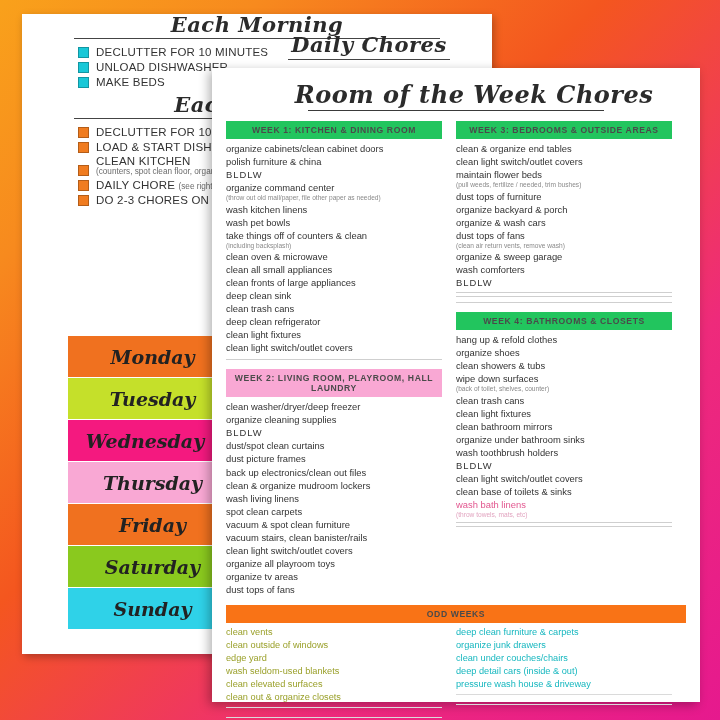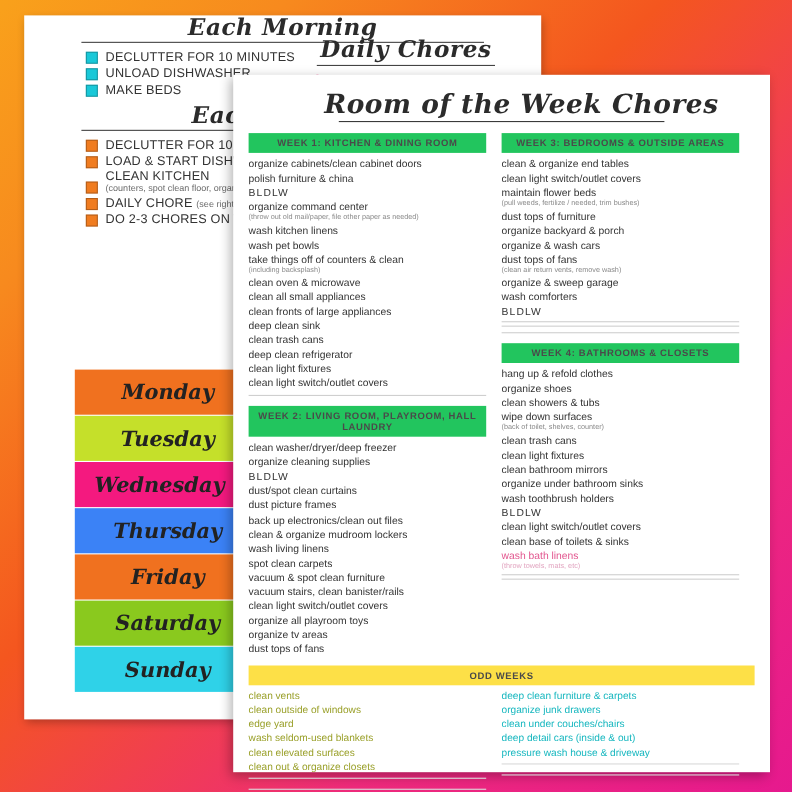--- a/index.html
+++ b/index.html
@@ -71,34 +71,34 @@
   #front-title-rule{margin:1px 96px 10px 96px;border-top:1px solid #3a3a3a;}
 
   .cols{display:flex;padding:0 14px;gap:14px;}
   .col{width:216px;}
 
   .sect-hdr{
     text-align:center;font-size:8.6px;font-weight:bold;letter-spacing:.6px;
     color:#4a4a4a;padding:4px 2px;margin-bottom:4px;text-transform:uppercase;
   }
   .pink{background:#22c55e;}
-  .lilac{background:#22c55e;}
+  .lilac{background:#f9a8d4;}
 
   .task-list{list-style:none;margin:0;padding:0;}
   .task-list li{
     font-size:9.4px;color:#333;line-height:1.28;margin-bottom:1px;
   }
   .task-list li .note{display:block;font-size:6.6px;color:#8a8a8a;}
   .task-list li.bldw{letter-spacing:1px;}
   .dots{border-top:1px solid #cfcfcf;margin:5px 0 9px 0;}
   .dots2{border-top:1px solid #cfcfcf;margin:3px 0;}
 
   
   #odd-weeks{padding:0 14px;margin-top:8px;}
-  #odd-hdr{background:#fde047;}
+  #odd-hdr{background:#f97316;}
   .odd-cols{display:flex;gap:14px;margin-top:4px;}
   .odd-col{width:216px;}
   .odd-list{list-style:none;margin:0;padding:0;}
   .odd-list li{font-size:9.2px;line-height:1.3;margin-bottom:1px;}
   .olive li{color:#9aa02a;}
   .teal-txt li{color:#16b7bf;}
   .odd-rules{margin-top:3px;}
   .odd-rules div{border-top:1px solid #dadada;height:9px;}
 </style>
 </head>
@@ -169,21 +169,21 @@
         <div class="tab"></div>
       </div>
     <div class="day-row" style="background:#c5e02a;">
         <div class="label">Tuesday</div>
         <div class="tab"></div>
       </div>
     <div class="day-row" style="background:#f4197f;gap:15px;">
         <div class="label">Wednesday</div>
         <div class="tab"></div>
       </div>
-    <div class="day-row" style="background:#3b82f6;align-items:flex-end;">
+    <div class="day-row" style="background:#f9a8d4;align-items:flex-end;">
         <div class="label">Thursday</div>
         <div class="tab"></div>
       </div>
     <div class="day-row" style="background:#f0711f;">
         <div class="label">Friday</div>
         <div class="tab"></div>
       </div>
     <div class="day-row" style="background:#8ac91e;">
         <div class="label">Saturday</div>
         <div class="tab"></div>

